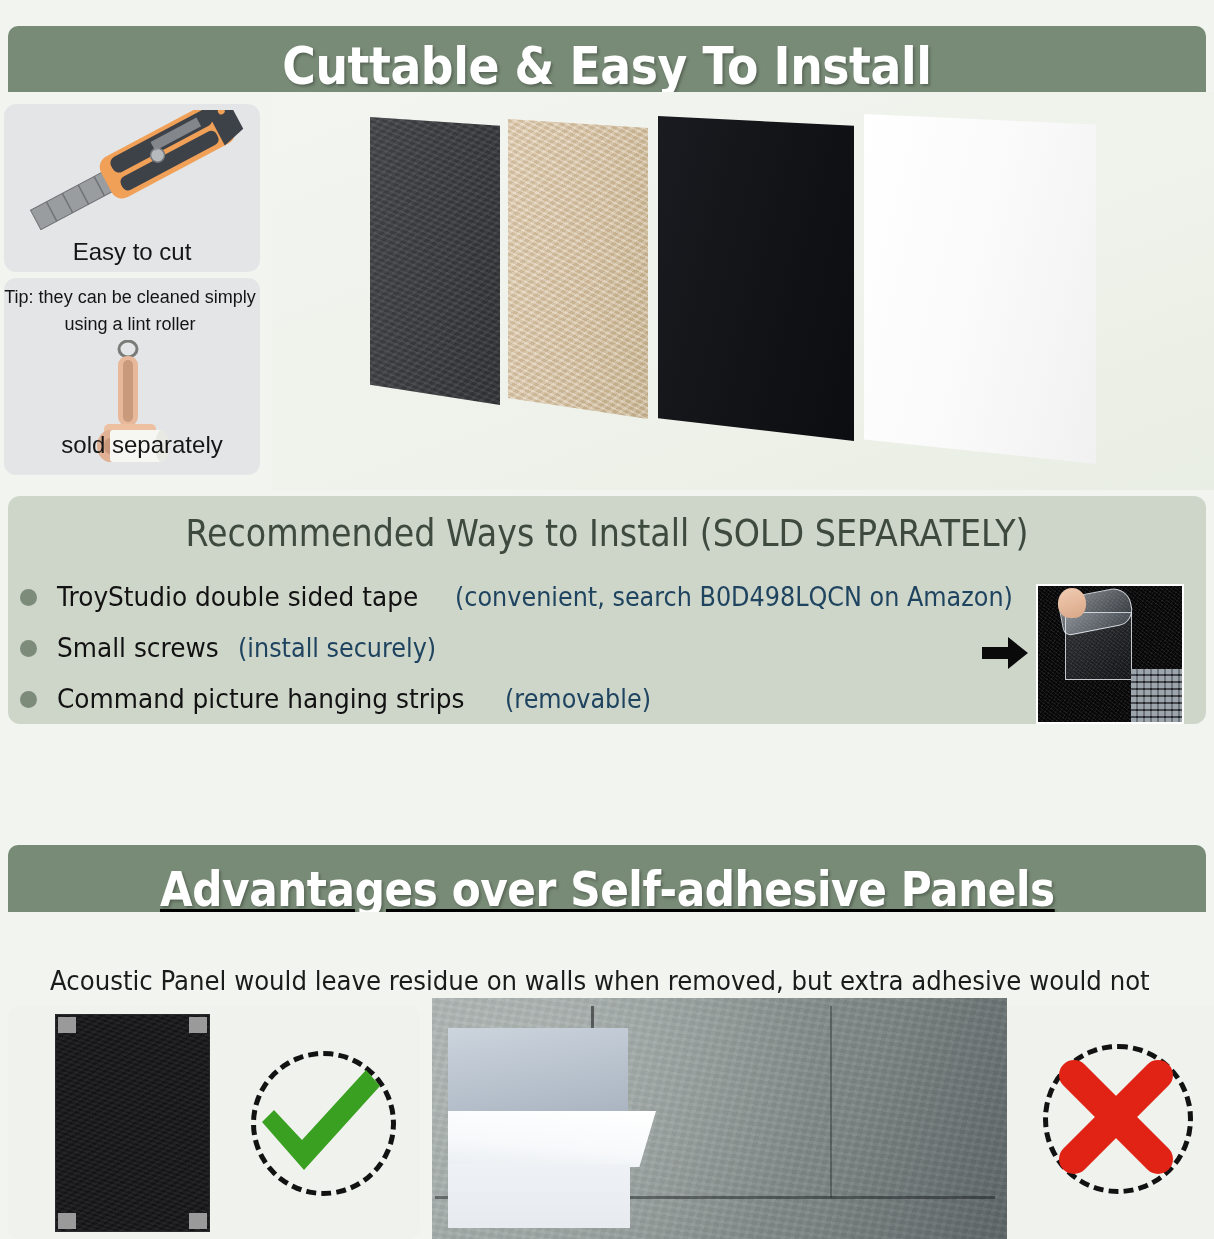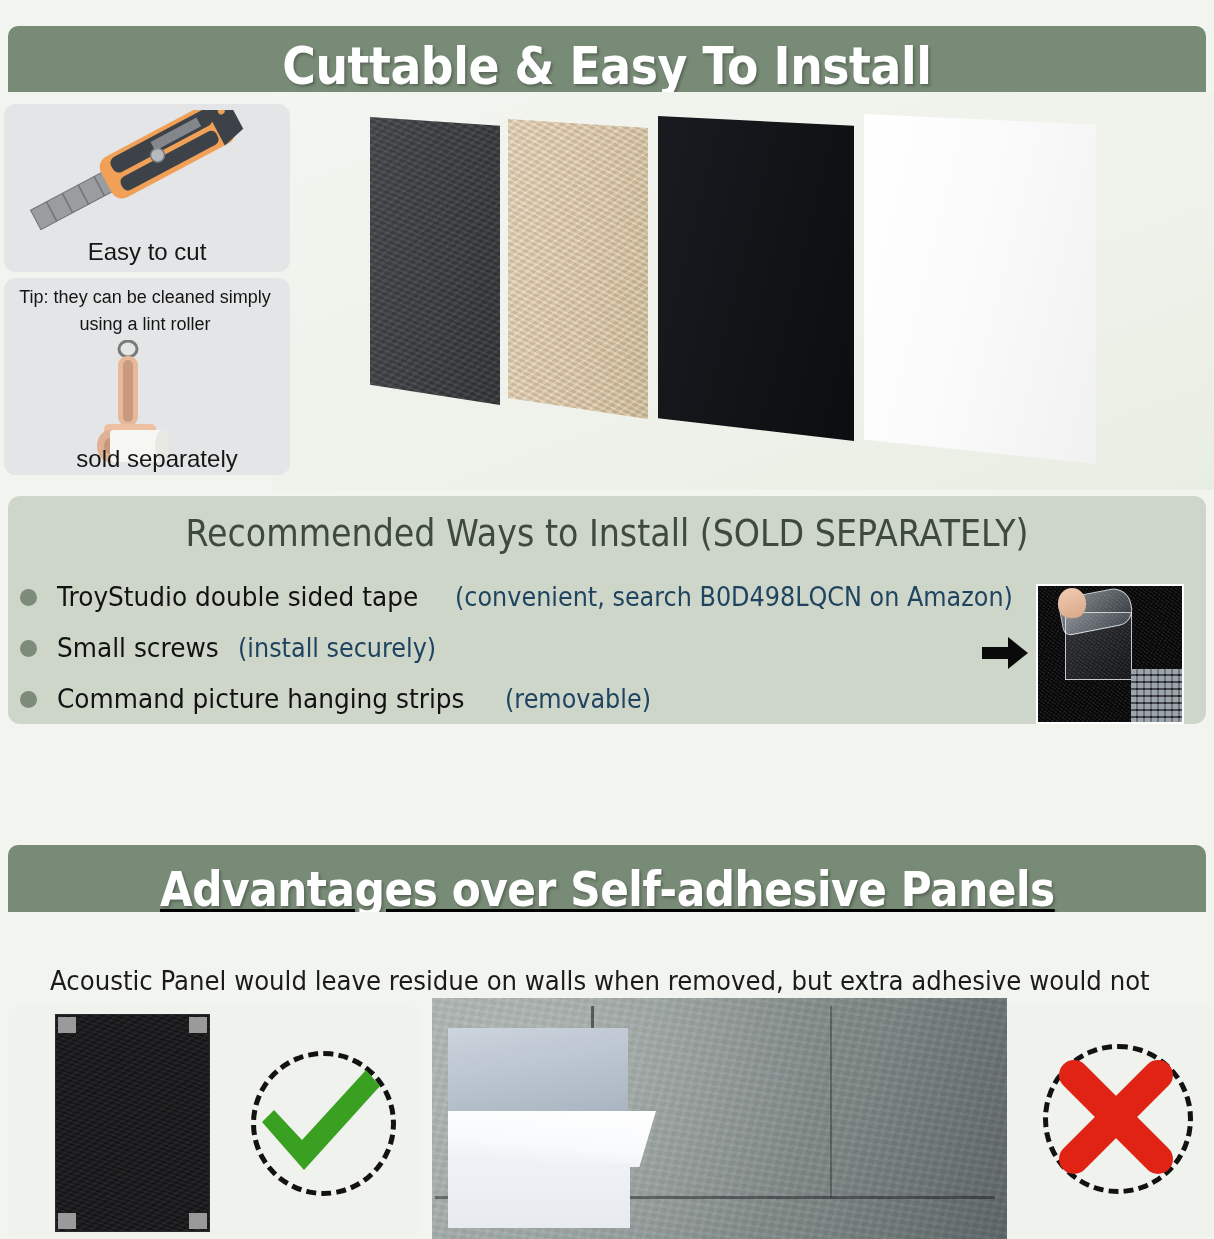--- a/index.html
+++ b/index.html
@@ -52,41 +52,41 @@
     left: 0;
     width: 1214px;
     height: 398px;
     background: #f2f5ef;
   }
 
   .tool-column {
     position: absolute;
     top: 12px;
     left: 4px;
-    width: 286px;
+    width: 256px;
   }
 
   .tool-card {
     background: #e3e5e6;
     border-radius: 12px;
     position: relative;
   }
   .tool-card.knife { height: 168px; }
   .tool-card.roller { height: 197px; margin-top: 6px; }
 
   .card-caption {
     position: absolute;
     left: 0; right: 0;
     text-align: center;
     font-size: 24px;
     color: #161616;
     font-family: "Liberation Sans", sans-serif;
   }
   .knife .card-caption { bottom: 6px; }
-  .roller .card-caption { bottom: 2px; margin-left: 20px; }
+  .roller .card-caption { bottom: 16px; margin-left: 20px; }
 
   .tip-text {
     position: absolute;
     top: 6px; left: 0; right: 4px;
     text-align: center;
     font-size: 18px;
     line-height: 27px;
     color: #151515;
   }
 

